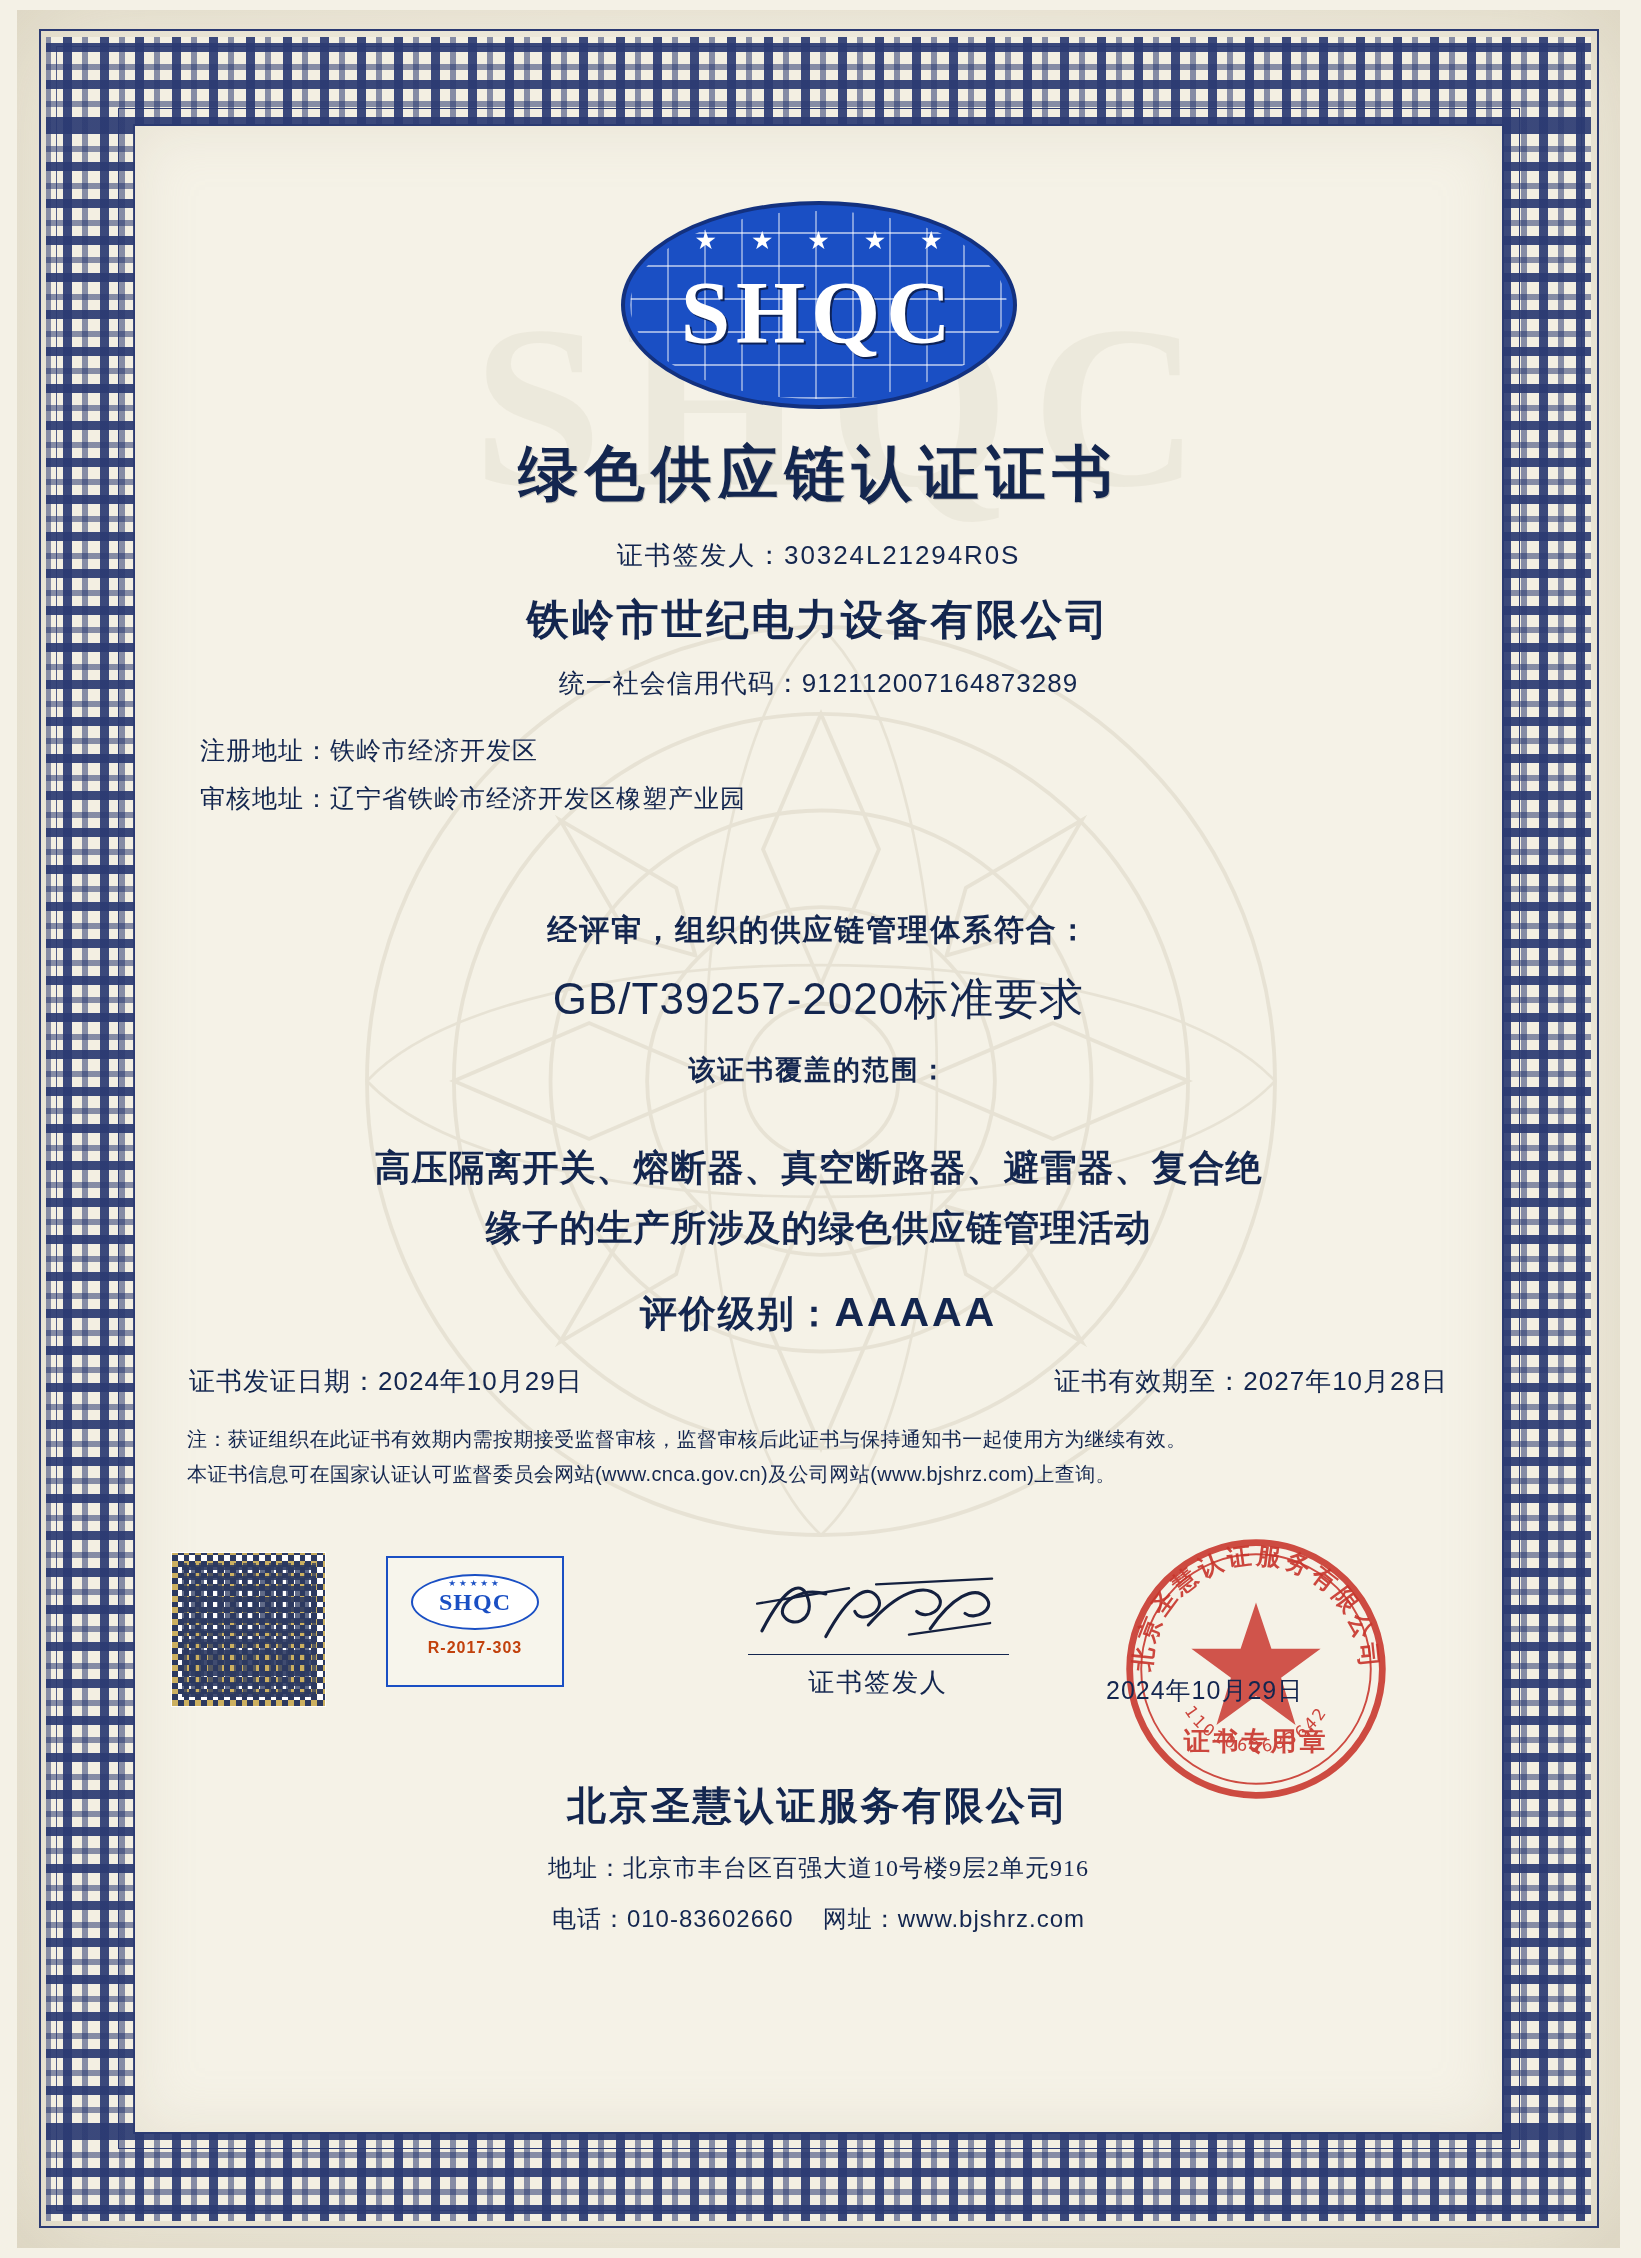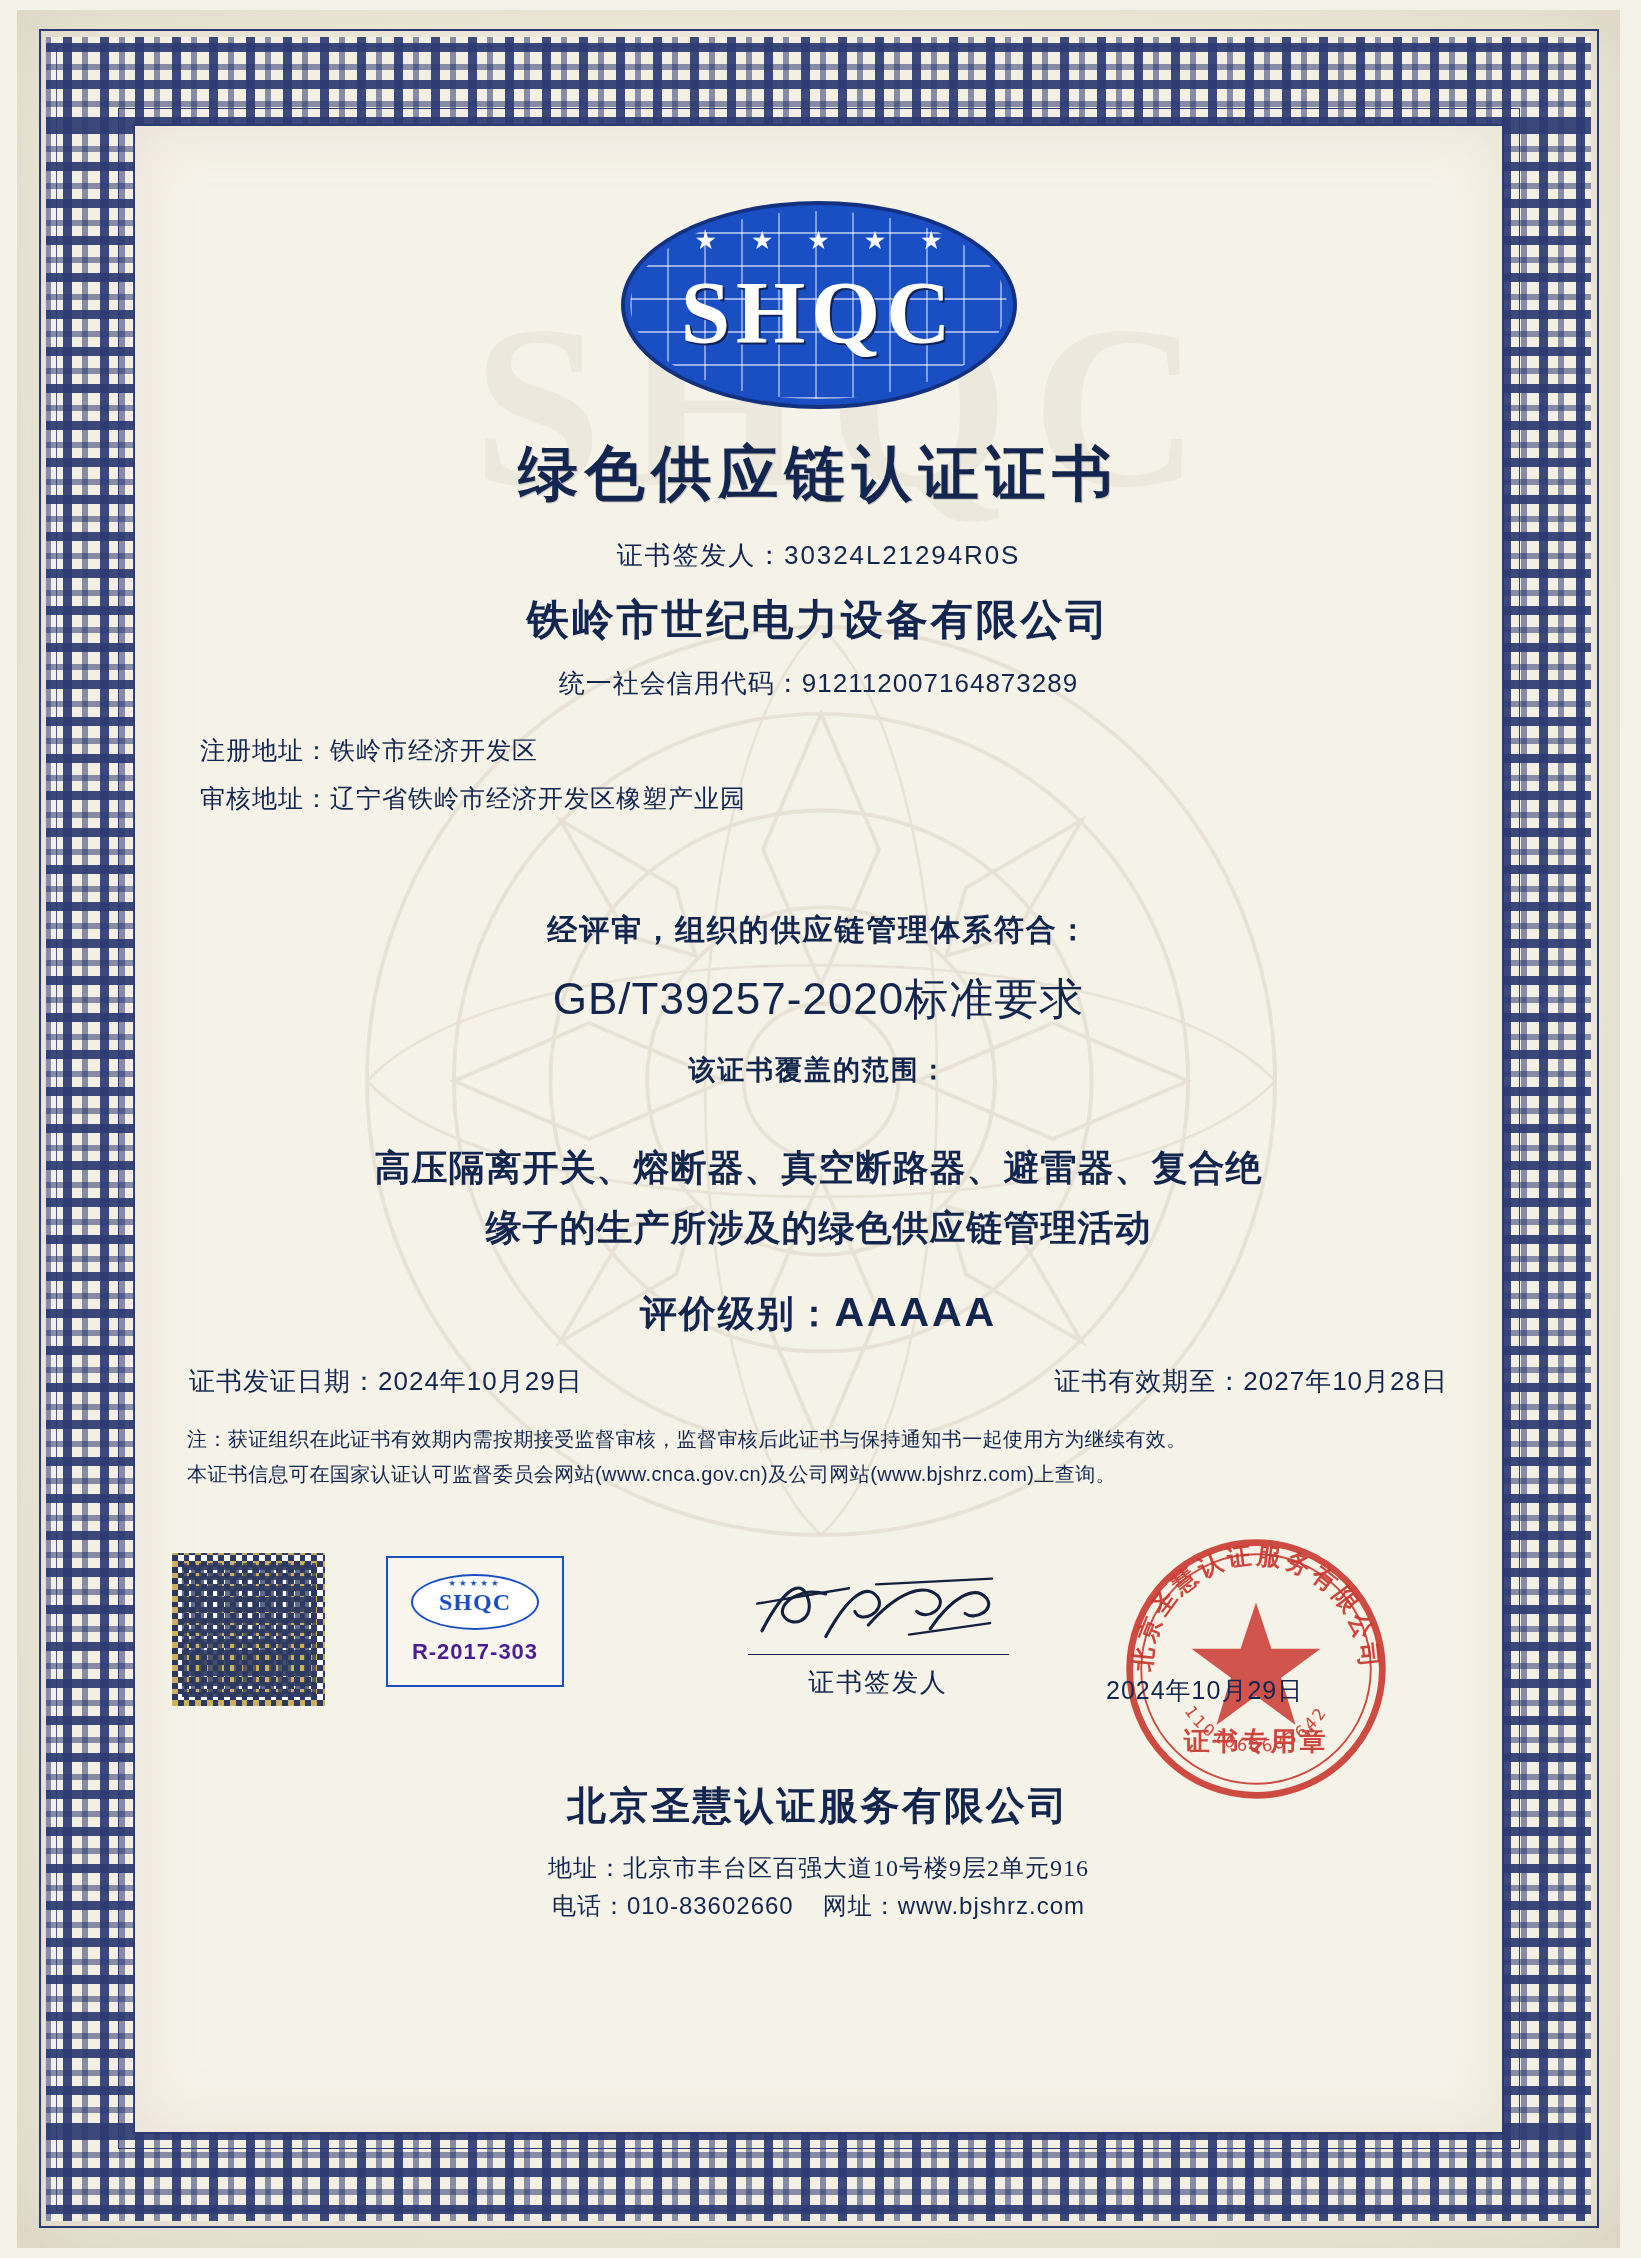--- a/index.html
+++ b/index.html
@@ -347,22 +347,22 @@
     text-align: center;
     font-family: "Liberation Serif", serif;
     font-weight: bold;
     font-size: 24px;
     color: #1a4fc4;
     letter-spacing: 1px;
   }
   .accred-code {
     margin-top: 9.7px;
     text-align: center;
-    color: #4c1d95;
-    font-size: 22px;
+    color: #c2410c;
+    font-size: 16px;
     font-weight: bold;
     letter-spacing: 1px;
   }
 
   .signature-area {
     position: absolute;
     left: 579px;
     top: 36px;
     width: 290px;
     text-align: center;
@@ -410,21 +410,21 @@
     font-weight: bold;
     letter-spacing: 2.9px;
   }
   .footer-addr {
     margin-top: 19.3px;
     font-size: 24px;
     letter-spacing: 1px;
     font-family: Liberation Serif, serif;
   }
   .footer-contact {
-    margin-top: 6px;
+    margin-top: 19px;
     font-size: 24px;
     letter-spacing: 1px;
   }
   .footer-contact .sep { display: inline-block; width: 29px; }
 </style>
 </head>
 <body>
 
 <div class="page">
   <div class="paper"></div>

